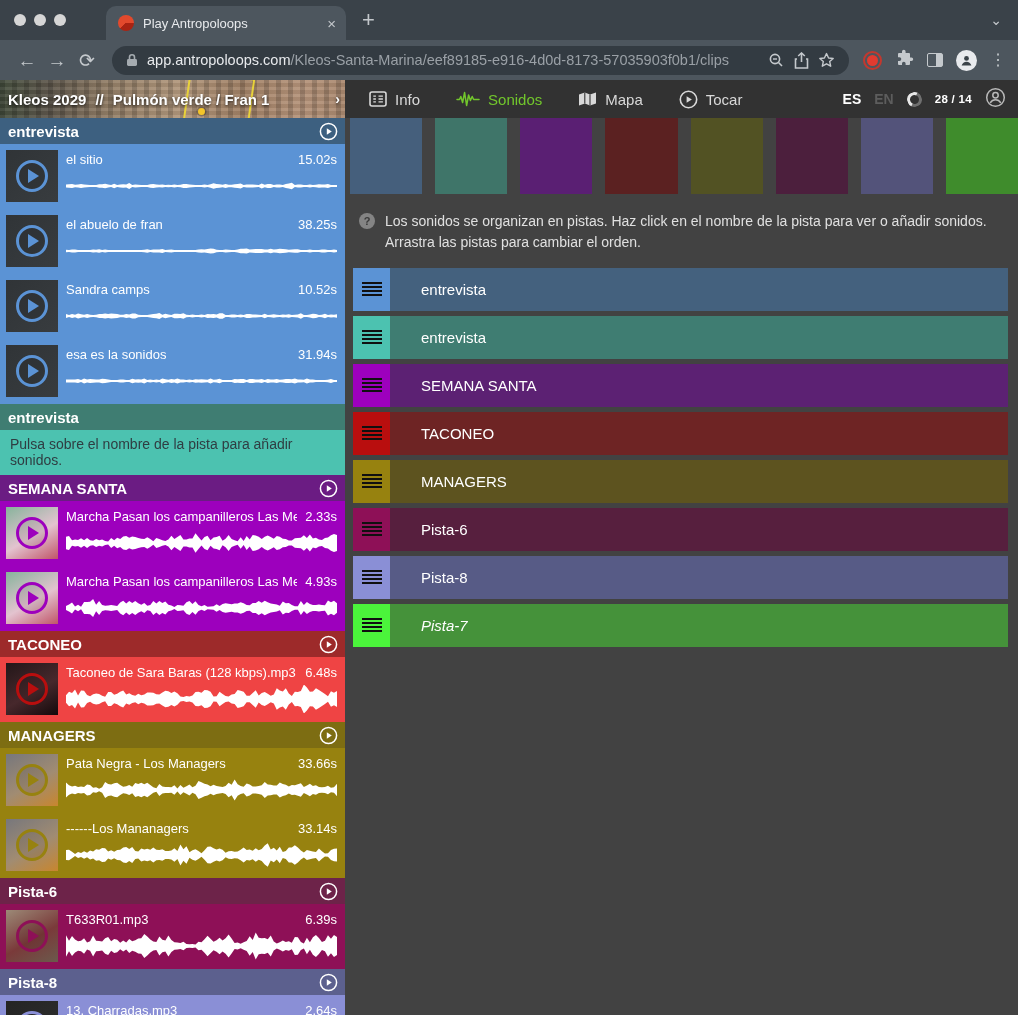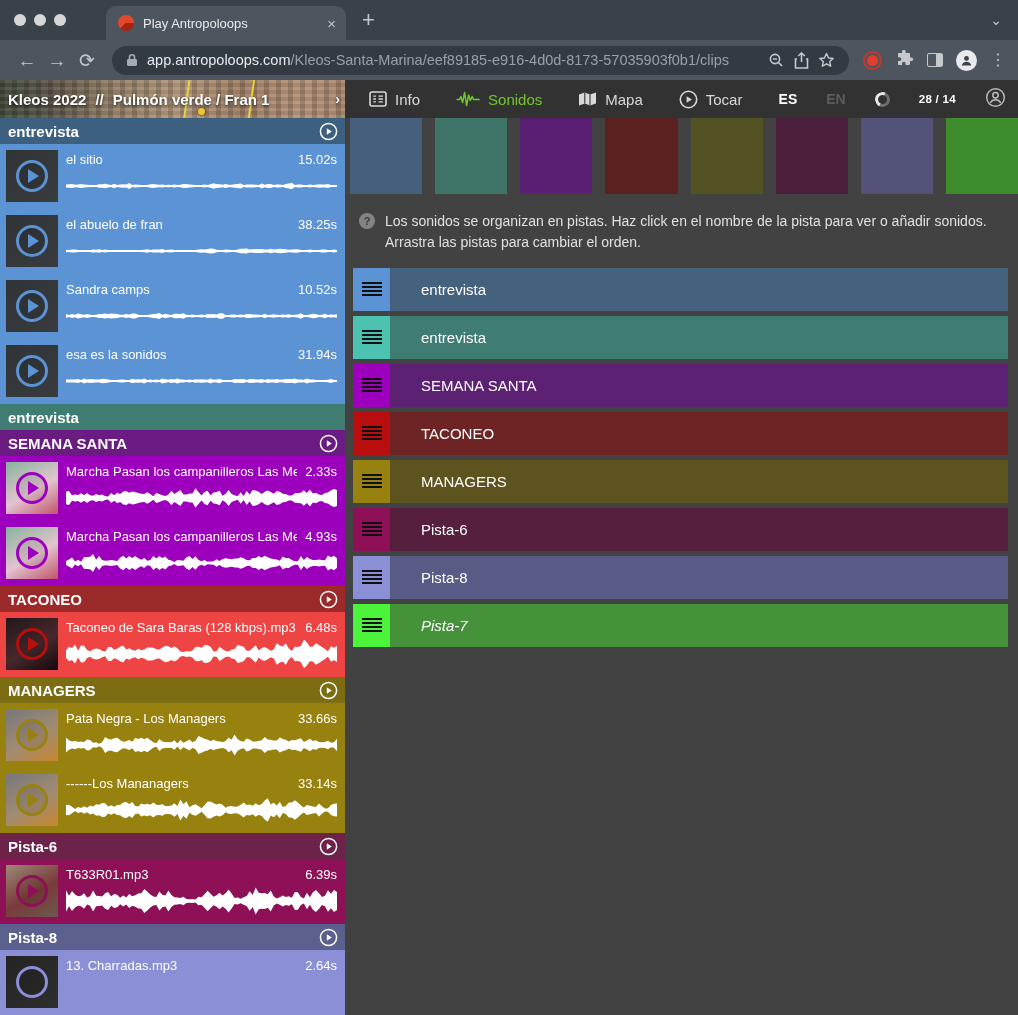--- a/index.html
+++ b/index.html
@@ -49,21 +49,21 @@
   .bc-outline { position:absolute; left:186px; top:-6px; width:66px; height:52px;
     border:2px solid #e8d23a; transform:rotate(8deg); border-radius:2px; }
   .bc-pin { position:absolute; left:198px; bottom:3px; width:7px; height:7px; border-radius:50%;
     background:#f4c52a; box-shadow:0 0 0 1.5px rgba(0,0,0,.25); }
   .bc-text { position:relative; z-index:2; display:flex; gap:9px; align-items:center; white-space:nowrap; }
   .bc-chev { position:absolute; right:5px; z-index:2; color:#fff; font-size:14px; }
   .app-nav { flex:1; display:flex; align-items:center; gap:36px; padding-left:24px;
     font-size:15px; color:#d9d9d9; }
   .nav-item { display:flex; align-items:center; gap:8px; cursor:default; }
   .nav-item.active { color:#72c72c;text-align:center; }
-  .hdr-right { margin-left:auto; display:flex; align-items:center; gap:29px; padding-right:12px; }
+  .hdr-right { margin-left:auto; display:flex; align-items:center; gap:13px; padding-right:12px; }
   .lang { font-size:14px; font-weight:600; color:#ffffff; }
   .lang.dim { color:#5d5d5d; }
   .spinner { width:15px; height:15px; border-radius:50%; border:3px solid #6f6f6f;
     border-top-color:#e9e9e9; border-left-color:#e9e9e9; transform:rotate(-20deg); }
   .counter { color:#fff; font-size:11.5px; font-weight:700; letter-spacing:.3px; }
 
   
   .app-body { display:flex; height:995px; }
   .sidebar { width:345px; flex:none; overflow:hidden; background:#2e2e2e; }
   .main { flex:1; background:#424242; min-width:0; }
@@ -167,21 +167,21 @@
     <span class="kebab">⋮</span>
   </div>
 </div>
 
 <div class="app-header">
   <div class="breadcrumb">
     <span class="bc-bg"></span>
     <span class="bc-outline"></span>
     <span class="bc-pin"></span>
     <span class="bc-text">
-      <span>Kleos 2022</span>
+      <span>Kleos 2029</span>
       <span>//</span>
       <span>Pulmón verde / Fran 1</span>
     </span>
     <span class="bc-chev">›</span>
   </div>
   <div class="app-nav">
     <span class="nav-item">
       <svg width="18" height="16" viewBox="0 0 18 16">
           <rect x="1" y="1" width="16" height="14" rx="2" fill="none" stroke="#d9d9d9" stroke-width="1.6"></rect>
           <path d="M4.3 5.2h2.6M4.3 8h2.6M4.3 10.8h2.6M9.5 5.2h4.4M9.5 8h4.4M9.5 10.8h4.4" stroke="#d9d9d9" stroke-width="1.3"></path>
@@ -299,20 +299,23 @@
               <svg class="wave" viewBox="0 0 270 28" preserveAspectRatio="none">
                 <path d="M0,12.6 L3,12.5 L6,12.5 L9,12.6 L12,12.0 L15,13.1 L18,11.4 L21,12.6 L24,12.0 L27,12.3 L30,12.6 L33,12.6 L36,11.7 L39,12.0 L42,12.5 L45,13.1 L48,13.0 L51,13.1 L54,12.4 L57,12.4 L60,12.9 L63,12.9 L66,11.7 L69,12.4 L72,12.2 L75,12.4 L78,11.5 L81,13.0 L84,12.4 L87,13.0 L90,12.4 L93,13.1 L96,11.4 L99,12.3 L102,12.8 L105,12.0 L108,12.5 L111,11.4 L114,12.6 L117,12.5 L120,13.0 L123,12.6 L126,13.1 L129,12.3 L132,12.6 L135,12.3 L138,12.6 L141,12.8 L144,11.6 L147,12.8 L150,12.6 L153,11.7 L156,13.1 L159,13.0 L162,13.1 L165,13.0 L168,11.9 L171,12.3 L174,12.1 L177,11.9 L180,12.9 L183,11.9 L186,12.0 L189,12.6 L192,12.4 L195,12.1 L198,12.9 L201,12.1 L204,12.4 L207,12.6 L210,12.1 L213,12.8 L216,12.4 L219,12.1 L222,12.1 L225,12.3 L228,11.6 L231,12.4 L234,12.6 L237,12.7 L240,11.5 L243,12.4 L246,12.5 L249,13.1 L252,13.0 L255,13.1 L258,13.0 L261,12.8 L264,11.9 L267,13.1 L270,13.1 L270,14.9 L267,14.9 L264,16.1 L261,15.2 L258,15.0 L255,14.9 L252,15.0 L249,14.9 L246,15.5 L243,15.6 L240,16.5 L237,15.3 L234,15.4 L231,15.6 L228,16.4 L225,15.7 L222,15.9 L219,15.9 L216,15.6 L213,15.2 L210,15.9 L207,15.4 L204,15.6 L201,15.9 L198,15.1 L195,15.9 L192,15.6 L189,15.4 L186,16.0 L183,16.1 L180,15.1 L177,16.1 L174,15.9 L171,15.7 L168,16.1 L165,15.0 L162,14.9 L159,15.0 L156,14.9 L153,16.3 L150,15.4 L147,15.2 L144,16.4 L141,15.2 L138,15.4 L135,15.7 L132,15.4 L129,15.7 L126,14.9 L123,15.4 L120,15.0 L117,15.5 L114,15.4 L111,16.6 L108,15.5 L105,16.0 L102,15.2 L99,15.7 L96,16.6 L93,14.9 L90,15.6 L87,15.0 L84,15.6 L81,15.0 L78,16.5 L75,15.6 L72,15.8 L69,15.6 L66,16.3 L63,15.1 L60,15.1 L57,15.6 L54,15.6 L51,14.9 L48,15.0 L45,14.9 L42,15.5 L39,16.0 L36,16.3 L33,15.4 L30,15.4 L27,15.7 L24,16.0 L21,15.4 L18,16.6 L15,14.9 L12,16.0 L9,15.4 L6,15.5 L3,15.5 L0,15.4 Z" fill="#ffffff"></path>
               </svg>
             </div>
           </div>
         </div>
       </section>
       <section class="s-section">
         <div class="s-header" style="background: rgb(63, 125, 114);">
           <span class="s-title">entrevista</span>
+        </div>
+        <div class="s-clips" style="background: rgb(76, 194, 176);">
+          <div class="s-hint">Pulsa sobre el nombre de la pista para añadir sonidos.</div>
         </div>
       </section>
       <section class="s-section">
         <div class="s-header" style="background: rgb(107, 28, 131);">
           <span class="s-title">SEMANA SANTA</span>
           <span style="display: flex;">
             <svg width="19" height="19" viewBox="0 0 19 19">
               <circle cx="9.5" cy="9.5" r="8.1" fill="none" stroke="#ffffff" stroke-width="1.5"></circle>
               <path d="M7.8 6.3v6.4l5-3.2z" fill="#ffffff"></path>
             </svg>

